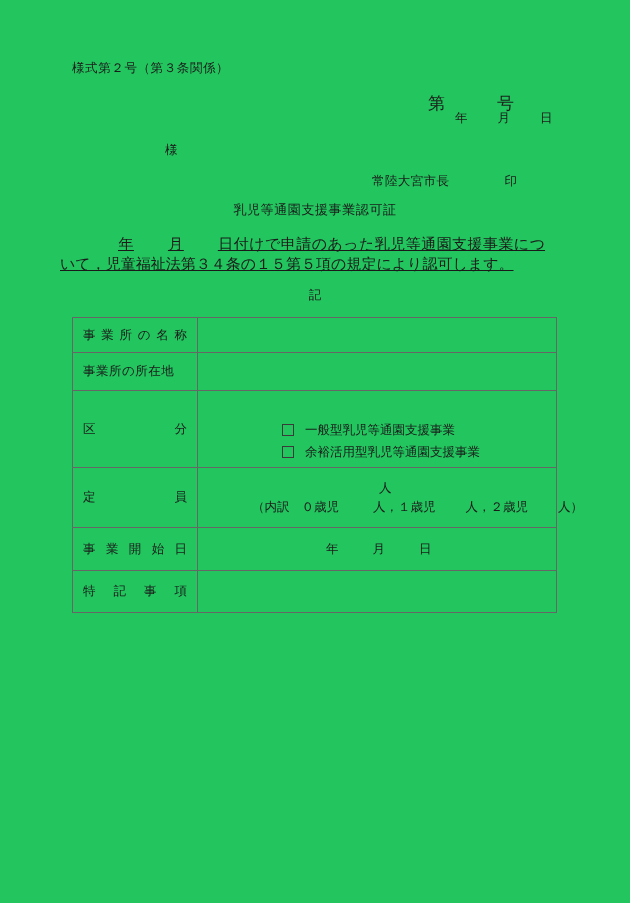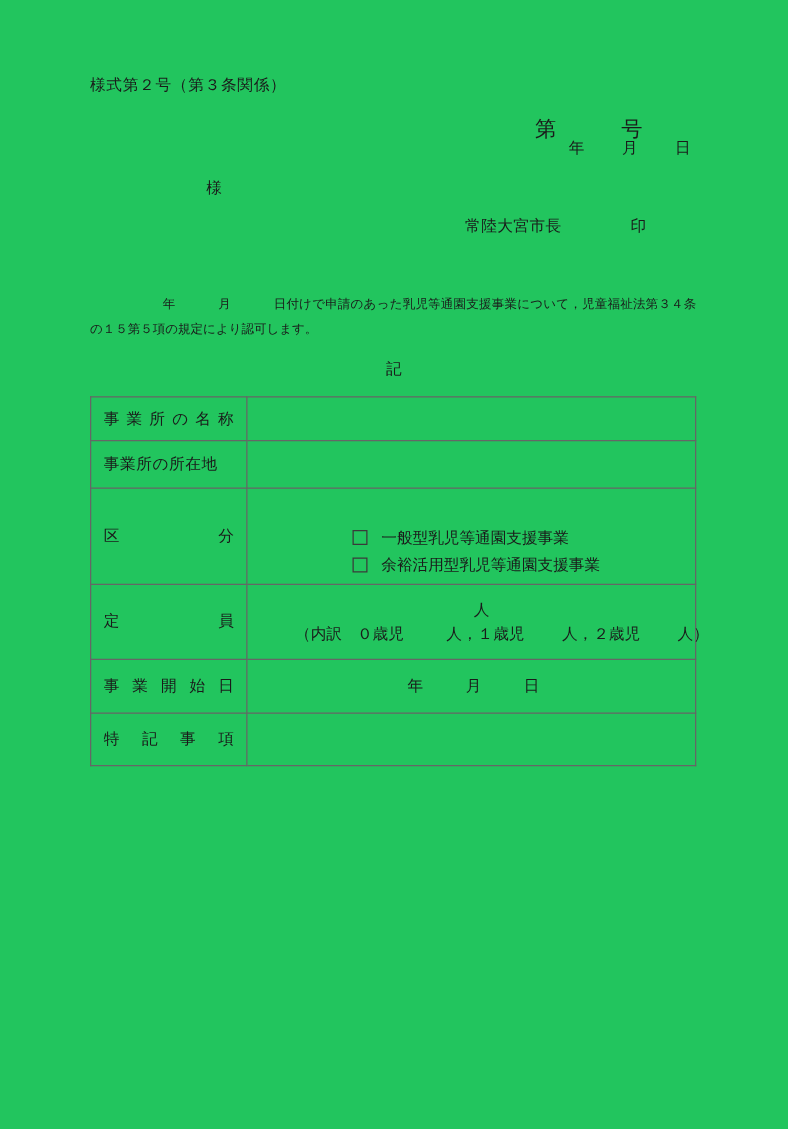--- a/index.html
+++ b/index.html
@@ -79,26 +79,27 @@
     top: 201px;
     width: 630px;
     text-align: center;
     font-size: 13px;
     letter-spacing: 0.6px;
   }
 
   
   .body-para {
     position: absolute;
-    left: 72px;
+    left: 60px;
     top: 234px;
     width: 485px;
-    font-size: 10px;
+    font-size: 15px;
     line-height: 20px;
     text-align: justify;
+    text-decoration: underline;
   }
   .body-para .lead-indent { display: inline-block; width: 58px; }
   .body-para .sp-y { display: inline-block; width: 34px; }
   .body-para .sp-m { display: inline-block; width: 34px; }
 
   .ki-mark {
     position: absolute;
     left: 0;
     top: 287px;
     width: 630px;
@@ -164,21 +165,21 @@
 
   
   .cap-wrap {
     position: relative;
     line-height: 19px;
     padding-left: 26px;
   }
   .cap-total {
     padding-left: 143px;
   }
-  .cap-break { white-space: nowrap; }
+  .cap-break { white-space: nowrap; margin-left: 16px; }
   .cap-break .g1 { display: inline-block; width: 12px; }
   .cap-break .g2 { display: inline-block; width: 34px; }
   .cap-break .g3 { display: inline-block; width: 30px; }
   .cap-break .g4 { display: inline-block; width: 30px; }
 
   
   .date-line {
     padding-left: 116px;
     white-space: nowrap;
   }
@@ -199,20 +200,21 @@
   <div class="doc-date-row">
     <span class="d-y">年</span><span class="d-m">月</span><span>日</span>
   </div>
 
   <div class="addressee">様</div>
 
   <div class="issuer-row">
     <span class="issuer-name">常陸大宮市長</span><span class="seal-mark">印</span>
   </div>
 
+  <div class="doc-title">乳児等通園支援事業認可証</div>
 
   <div class="body-para">
     <span class="lead-indent"></span><span>年</span><span class="sp-y"></span><span>月</span><span class="sp-m"></span><span>日付けで申請のあった乳児等通園支援事業について，児童福祉法第３４条の１５第５項の規定により認可します。</span>
   </div>
 
   <div class="ki-mark">記</div>
 
   <table class="form-table">
     <tbody>
       <tr class="row-h-name">

